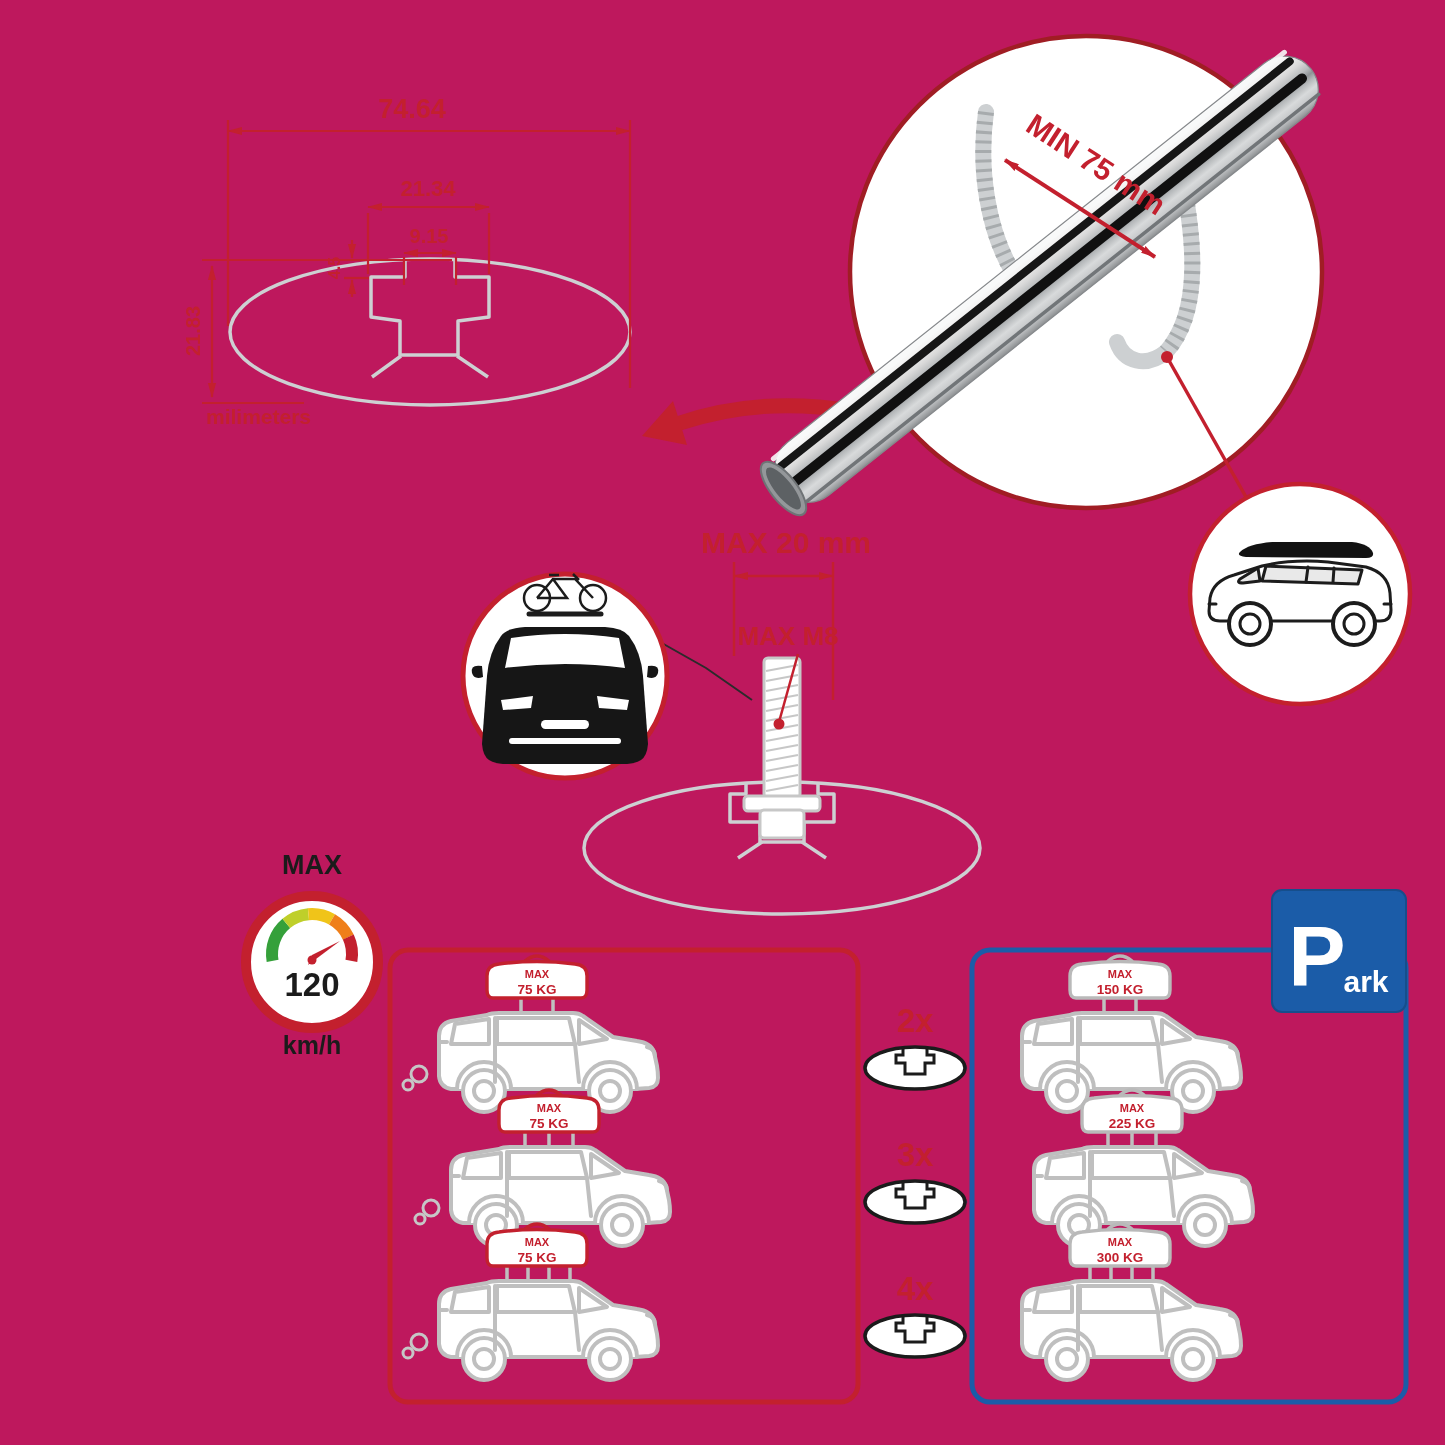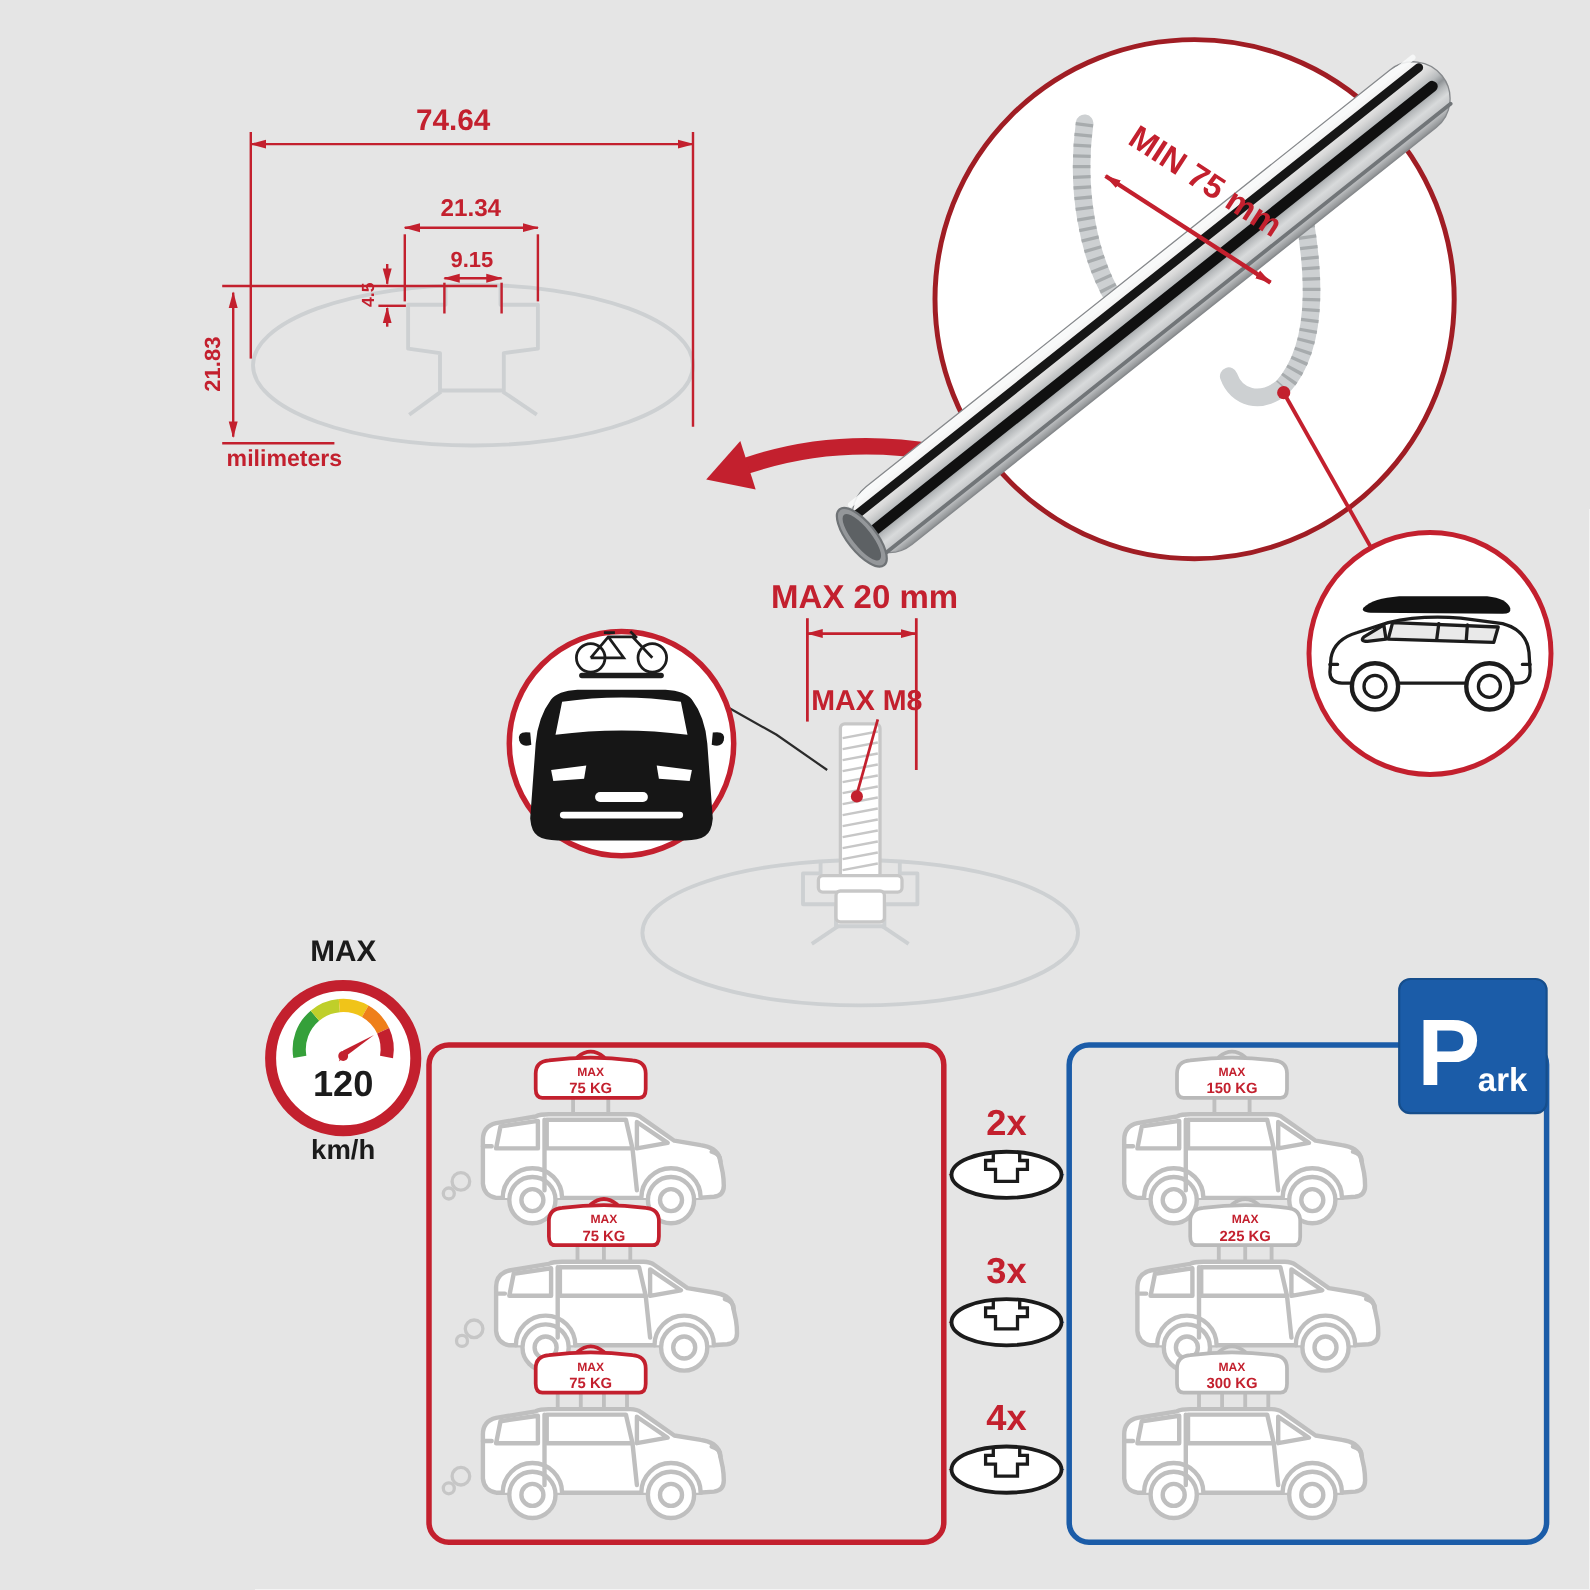--- a/index.html
+++ b/index.html
@@ -1,16 +1,16 @@
 <!DOCTYPE html>
 <html><head>
 <meta charset="utf-8">
 <style>
   html,body{margin:0;padding:0;background:#ffffff;}
-  .stage{position:relative;width:1445px;height:1445px;background:#e5e5e5;overflow:hidden;font-family:"Liberation Sans",sans-serif;}
+  .stage{position:relative;width:1445px;height:1445px;background:#be185d;overflow:hidden;font-family:"Liberation Sans",sans-serif;}
   svg{display:block;}
   text{font-family:"Liberation Sans",sans-serif;}
   .t-red{fill:#C3202E;font-weight:bold;}
   .t-blk{fill:#1B1B1B;font-weight:bold;}
   .t-wht{fill:#FFFFFF;font-weight:bold;}
   .bag-l1{font-size:11px;fill:#C3202E;font-weight:bold;text-anchor:middle;}
   .bag-l2{font-size:13.5px;fill:#C3202E;font-weight:bold;text-anchor:middle;}
   .mult{font-size:33px;fill:#C3202E;font-weight:bold;text-anchor:middle;}
 </style>
 </head>

